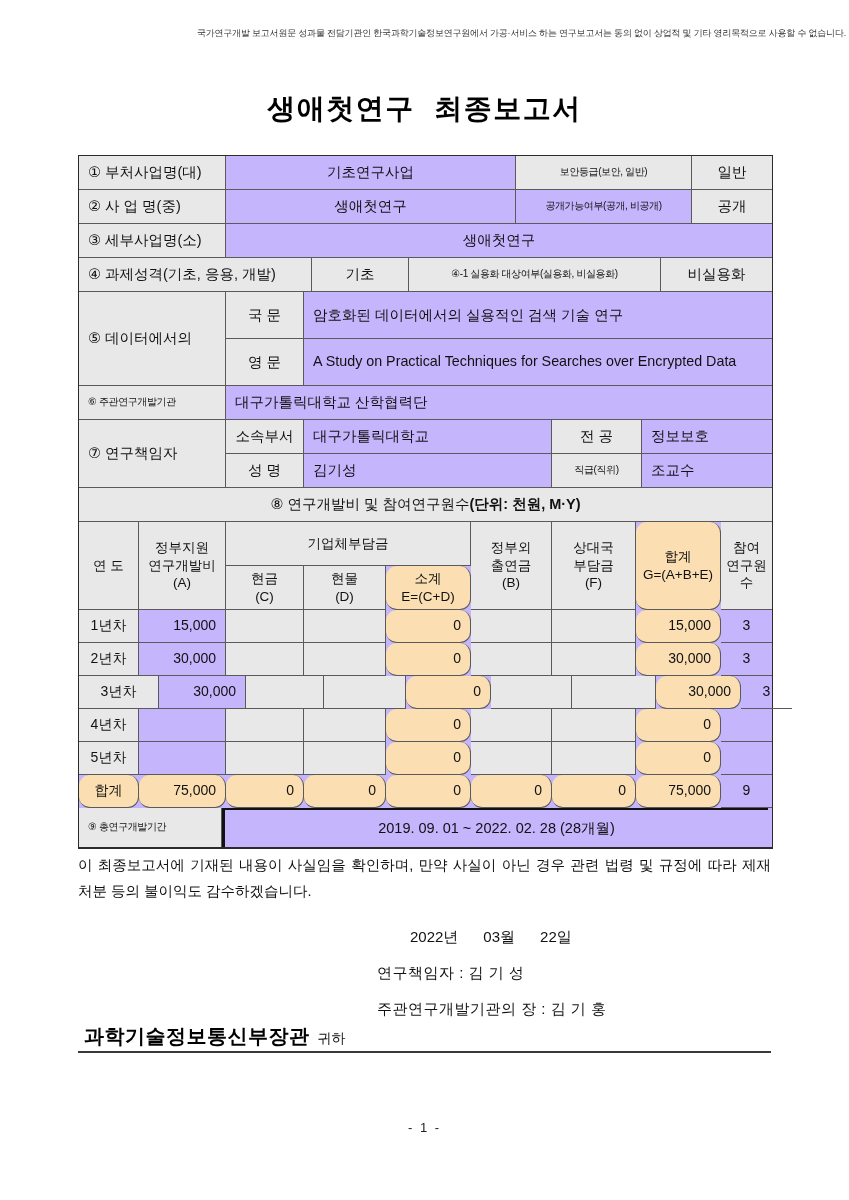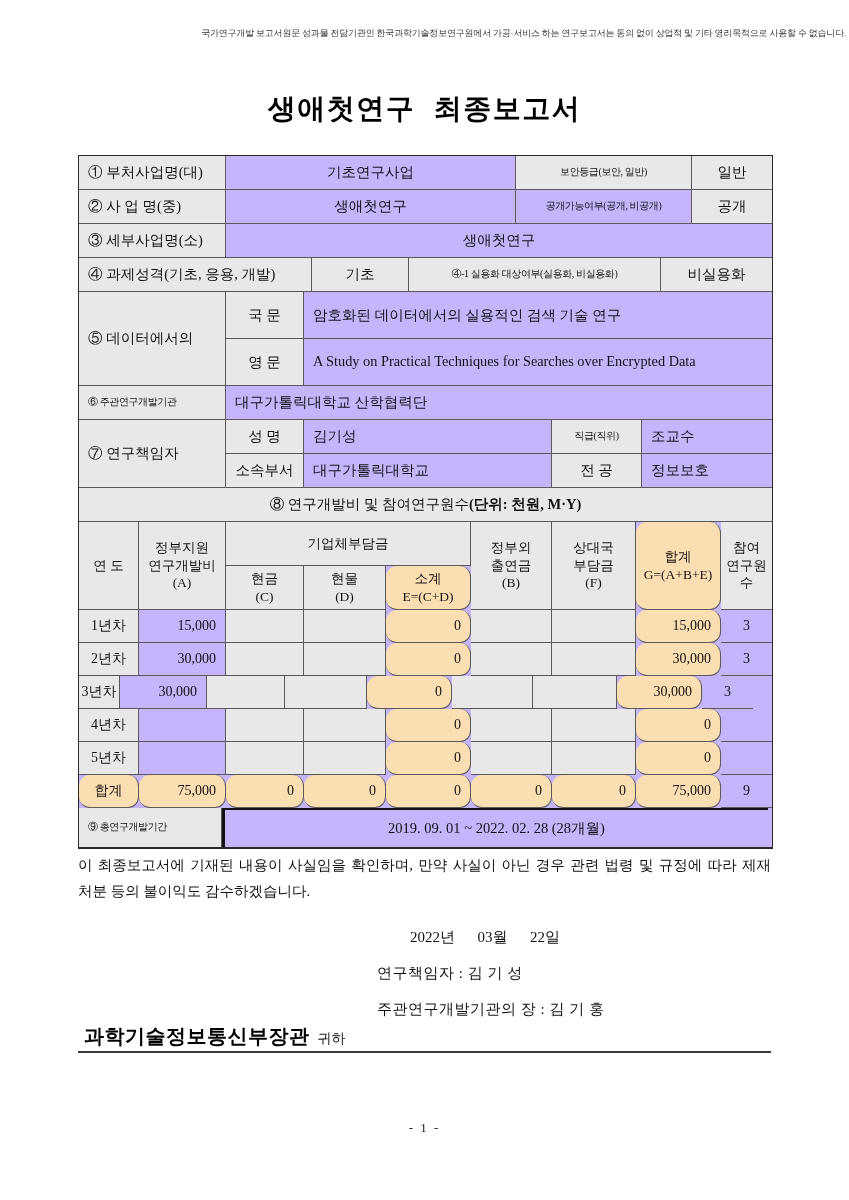--- a/index.html
+++ b/index.html
@@ -3,21 +3,21 @@
 <meta charset="utf-8">
 <style>
   :root{
     --cell-gray:#e8e8e8;
     --cell-orange:#fbdfb2;
     --bd:#5a5a5a;
     --bd-thick:#111111;
   }
   html,body{margin:0;padding:0;background:#ffffff;}
   body{font-family:"Liberation Sans","DejaVu Sans",sans-serif;color:#111;}
-  .page{position:relative;width:849px;height:1200px;background:#fff;overflow:hidden;font-family:Liberation Serif, serif;}
+  .page{position:relative;width:849px;height:1200px;background:#fff;overflow:hidden;}
 
   .disclaimer{position:absolute;top:27px;right:3px;font-size:9px;color:#333;letter-spacing:-0.2px;}
   .title{position:absolute;top:90px;left:0;width:100%;margin:0;text-align:center;
          font-size:28px;font-weight:700;letter-spacing:1.5px;word-spacing:10px;color:#000;}
 
   .doc-table{position:absolute;left:78px;top:155px;width:693px;box-sizing:content-box;
              border:1.5px solid #2b2b2b;border-bottom-width:2.5px;background:#c4b5fd;}
   .tr{display:flex;}
   .col{display:flex;flex-direction:column;}
   .c{box-sizing:border-box;flex:0 0 auto;display:flex;align-items:center;justify-content:center;
@@ -100,30 +100,30 @@
 
     <div class="tr" style="height:34px">
       <div class="c g left sm" style="width:147px">⑥ 주관연구개발기관</div>
       <div class="c left last" style="width:546px">대구가톨릭대학교 산학협력단</div>
     </div>
 
     <div class="tr" style="height:68px">
       <div class="c g left" style="width:147px">⑦ 연구책임자</div>
       <div class="col" style="width:546px">
         <div class="tr" style="height:34px">
+          <div class="c g" style="width:78px">소속부서</div>
+          <div class="c left" style="width:248px">대구가톨릭대학교</div>
+          <div class="c g" style="width:90px">전 공</div>
+          <div class="c left last" style="width:130px">정보보호</div>
+        </div>
+        <div class="tr" style="height:34px">
           <div class="c g" style="width:78px">성 명</div>
           <div class="c left" style="width:248px">김기성</div>
           <div class="c g sm" style="width:90px">직급(직위)</div>
           <div class="c left last" style="width:130px">조교수</div>
-        </div>
-        <div class="tr" style="height:34px">
-          <div class="c g" style="width:78px">소속부서</div>
-          <div class="c left" style="width:248px">대구가톨릭대학교</div>
-          <div class="c g" style="width:90px">전 공</div>
-          <div class="c left last" style="width:130px">정보보호</div>
         </div>
       </div>
     </div>
 
     <div class="tr" style="height:34px">
       <div class="c g last" style="width:693px">
         <span>⑧ 연구개발비 및 참여연구원수 </span>
           <span class="unit-bold">(단위: 천원, M·Y)</span>
       </div>
     </div>
@@ -174,21 +174,21 @@
       <div class="c g num" style="width:78px"></div>
       <div class="c g num" style="width:82px"></div>
       <div class="c o right num" style="width:85px">0</div>
       <div class="c g num" style="width:81px"></div>
       <div class="c g num" style="width:84px"></div>
       <div class="c o right num" style="width:85px">30,000</div>
       <div class="c num last" style="width:51px">3</div>
     </div>
 
     <div class="tr" style="height:33px">
-      <div class="c g num" style="width:41px">3년차</div>
+      <div class="c g num" style="width:80px">3년차</div>
       <div class="c right num" style="width:87px">30,000</div>
       <div class="c g num" style="width:78px"></div>
       <div class="c g num" style="width:82px"></div>
       <div class="c o right num" style="width:85px">0</div>
       <div class="c g num" style="width:81px"></div>
       <div class="c g num" style="width:84px"></div>
       <div class="c o right num" style="width:85px">30,000</div>
       <div class="c num last" style="width:51px">3</div>
     </div>
 

